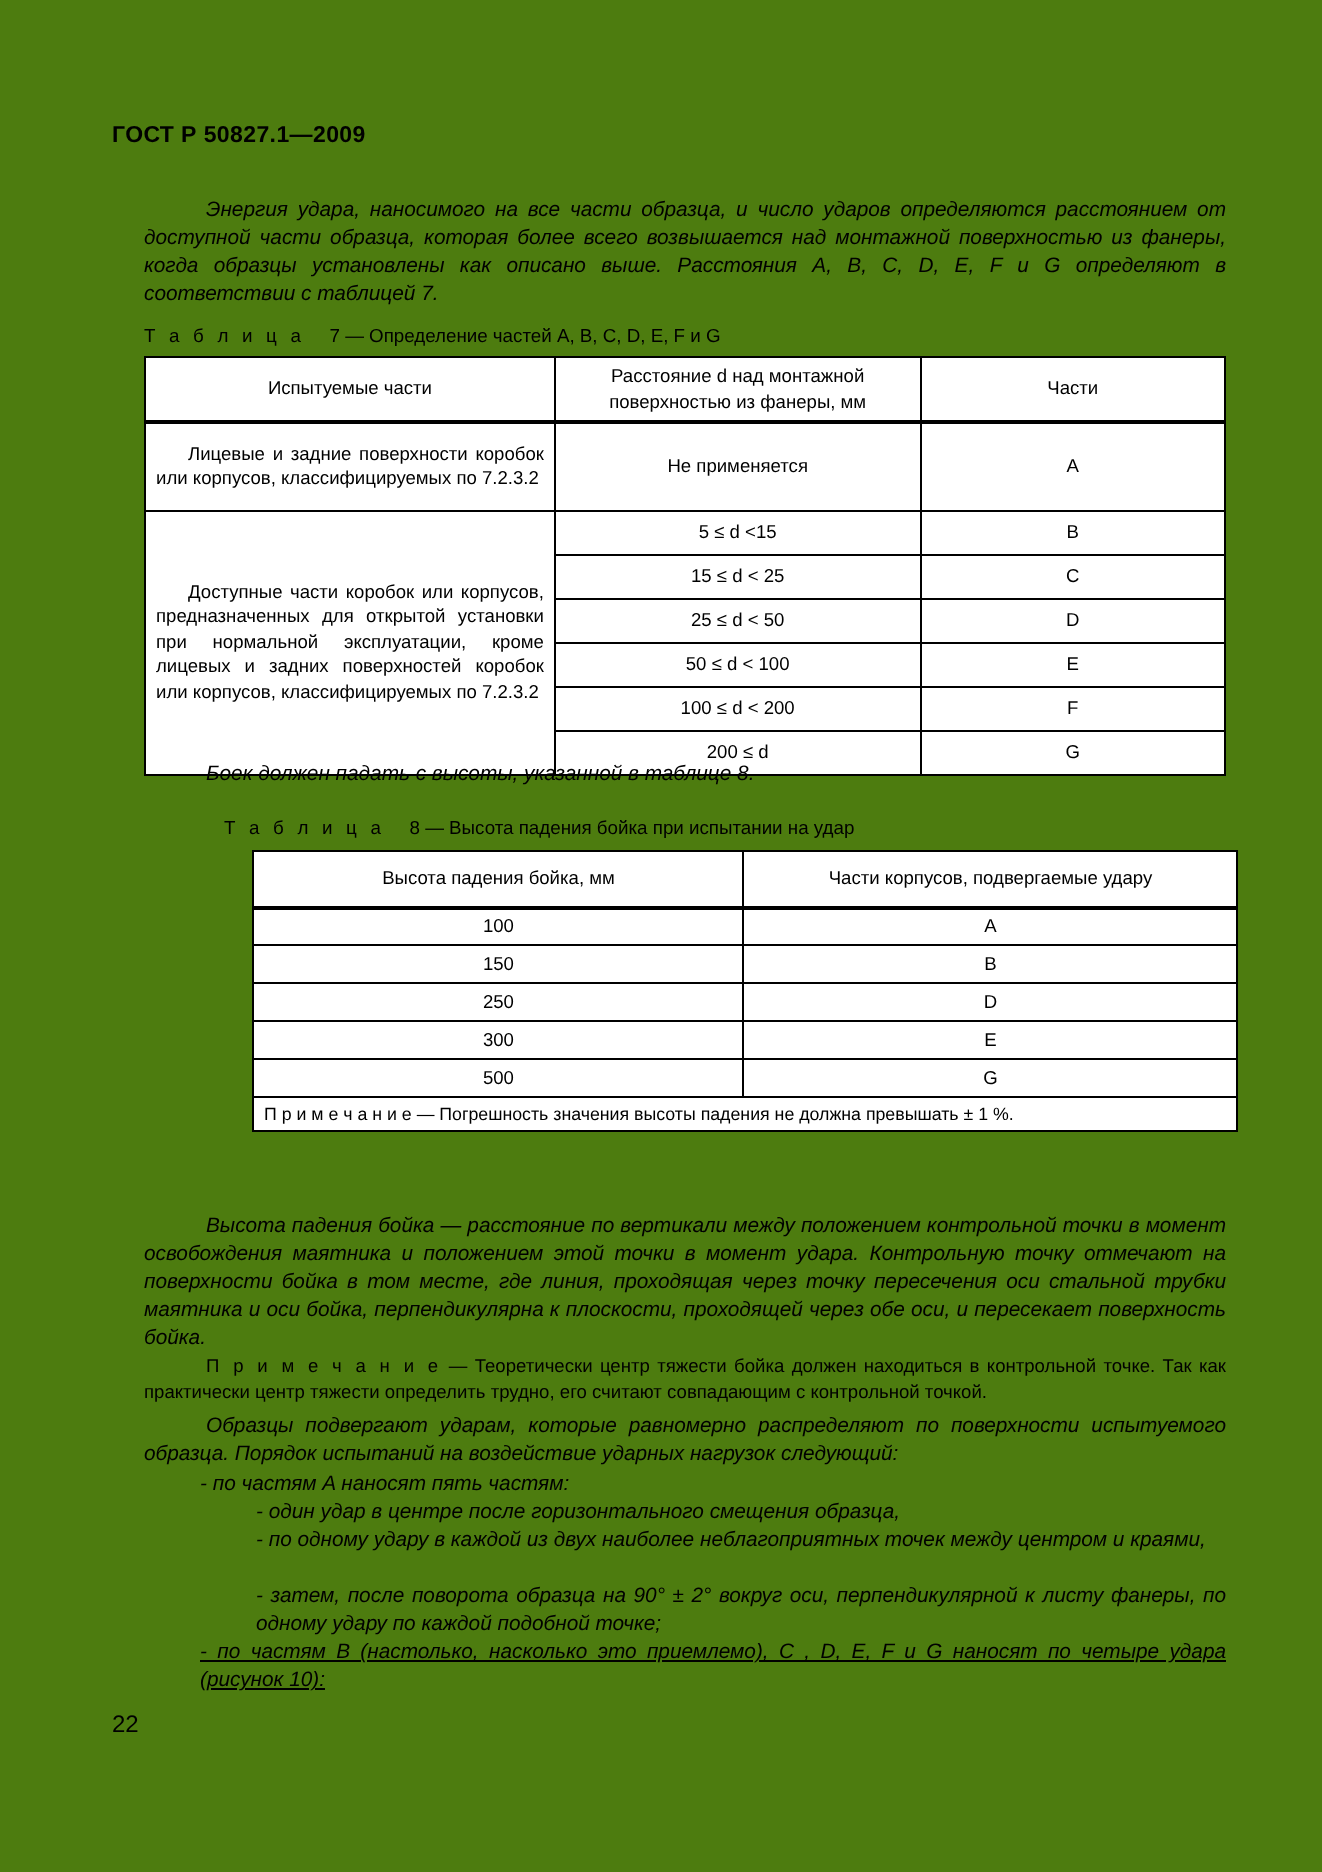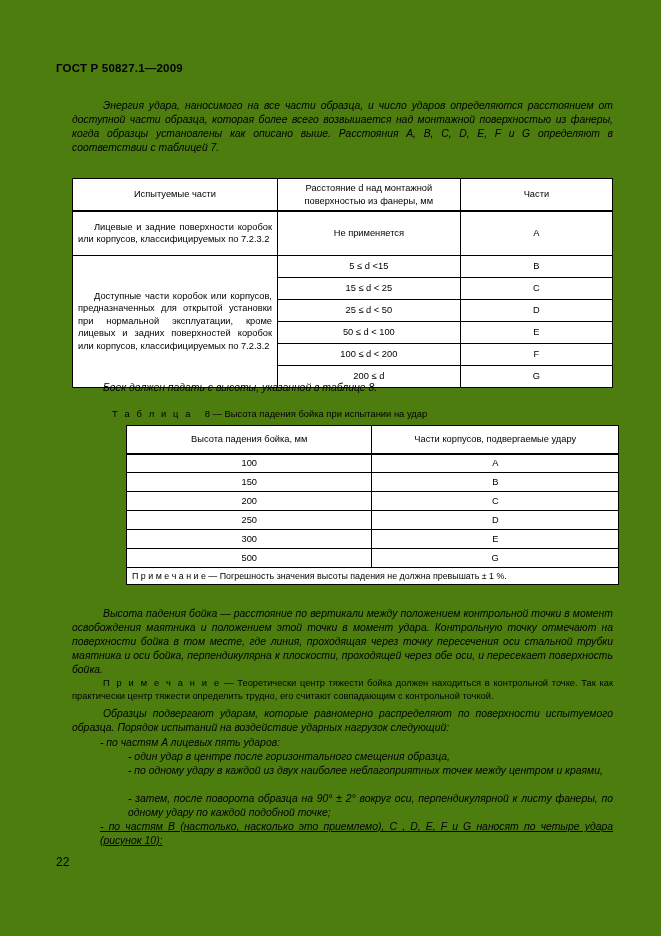--- a/index.html
+++ b/index.html
@@ -124,20 +124,25 @@
 </style>
 </head>
 <body>
 
 <div class="page">
 
   <div class="doc-header">ГОСТ Р 50827.1—2009</div>
 
   <div class="body-text indent1" style="left:72px; top:99px; width:541px;">Энергия удара, наносимого на все части образца, и число ударов определяются расстоянием от доступной части образца, которая более всего возвышается над монтажной поверхностью из фанеры, когда образцы установлены как описано выше. Расстояния A, B, C, D, E, F и G определяют в соответствии с таблицей 7.</div>
 
+  <div class="table-caption" style="left:72px; top:162px;">
+    <span class="cap-word">Т а б л и ц а</span>
+    <span style="display:inline-block;width:7px"></span>
+    <span>7 — Определение частей A, B, C, D, E, F и G</span>
+  </div>
 
   <table class="gost" id="table7">
     <thead>
       <tr>
         <td class="c1">Испытуемые части</td>
         <td class="c2">Расстояние d над монтажной поверхностью из фанеры, мм</td>
         <td class="c3">Части</td>
       </tr>
     </thead>
     <tbody>
@@ -192,24 +197,20 @@
     <tbody>
       <tr style="height:19px">
         <td class="cell-center">100</td>
         <td class="cell-center">A</td>
       </tr>
       <tr style="height:19px">
         <td class="cell-center">150</td>
         <td class="cell-center">B</td>
       </tr>
       <tr style="height:19px">
-        <td class="cell-center">200</td>
-        <td class="cell-center">C</td>
-      </tr>
-      <tr style="height:19px">
         <td class="cell-center">250</td>
         <td class="cell-center">D</td>
       </tr>
       <tr style="height:19px">
         <td class="cell-center">300</td>
         <td class="cell-center">E</td>
       </tr>
       <tr style="height:19px">
         <td class="cell-center">500</td>
         <td class="cell-center">G</td>
@@ -221,21 +222,21 @@
   </table>
 
   <div class="body-text indent1" style="left:72px; top:607px; width:541px;">Высота падения бойка — расстояние по вертикали между положением контрольной точки в момент освобождения маятника и положением этой точки в момент удара. Контрольную точку отмечают на поверхности бойка в том месте, где линия, проходящая через точку пересечения оси стальной трубки маятника и оси бойка, перпендикулярна к плоскости, проходящей через обе оси, и пересекает поверхность бойка.</div>
 
   <div class="note-text" style="left:72px; top:677px; width:541px; text-indent:31px;">
     <span class="sp-letters">П р и м е ч а н и е</span><span> — Теоретически центр тяжести бойка должен находиться в контрольной точке. Так как практически центр тяжести определить трудно, его считают совпадающим с контрольной точкой.</span>
   </div>
 
   <div class="body-text indent1" style="left:72px; top:707px; width:541px;">Образцы подвергают ударам, которые равномерно распределяют по поверхности испытуемого образца. Порядок испытаний на воздействие ударных нагрузок следующий:</div>
 
-  <div class="list-line" style="left:100px; top:736px; width:513px;">- по частям A лицевых пять ударов:</div>
+  <div class="list-line" style="left:100px; top:736px; width:513px;">- по частям A наносят пять частям:</div>
 
   <div class="list-line" style="left:128px; top:764px; width:485px; text-indent:0;">- по одному удару в каждой из двух наиболее неблагоприятных точек между центром и краями,</div>
 
   <div class="list-line" style="left:128px; top:750px; width:485px;">- один удар в центре после горизонтального смещения образца,</div>
 
   <div class="list-line" style="left:128px; top:792px; width:485px;">- затем, после поворота образца на 90° ± 2° вокруг оси, перпендикулярной к листу фанеры, по одному удару по каждой подобной точке;</div>
 
   <div class="list-line" style="left:100px; top:820px; width:513px;text-decoration:underline;">- по частям B (настолько, насколько это приемлемо), C , D, E, F и G наносят по четыре удара (рисунок 10):</div>
 
   <div class="page-number">22</div>

